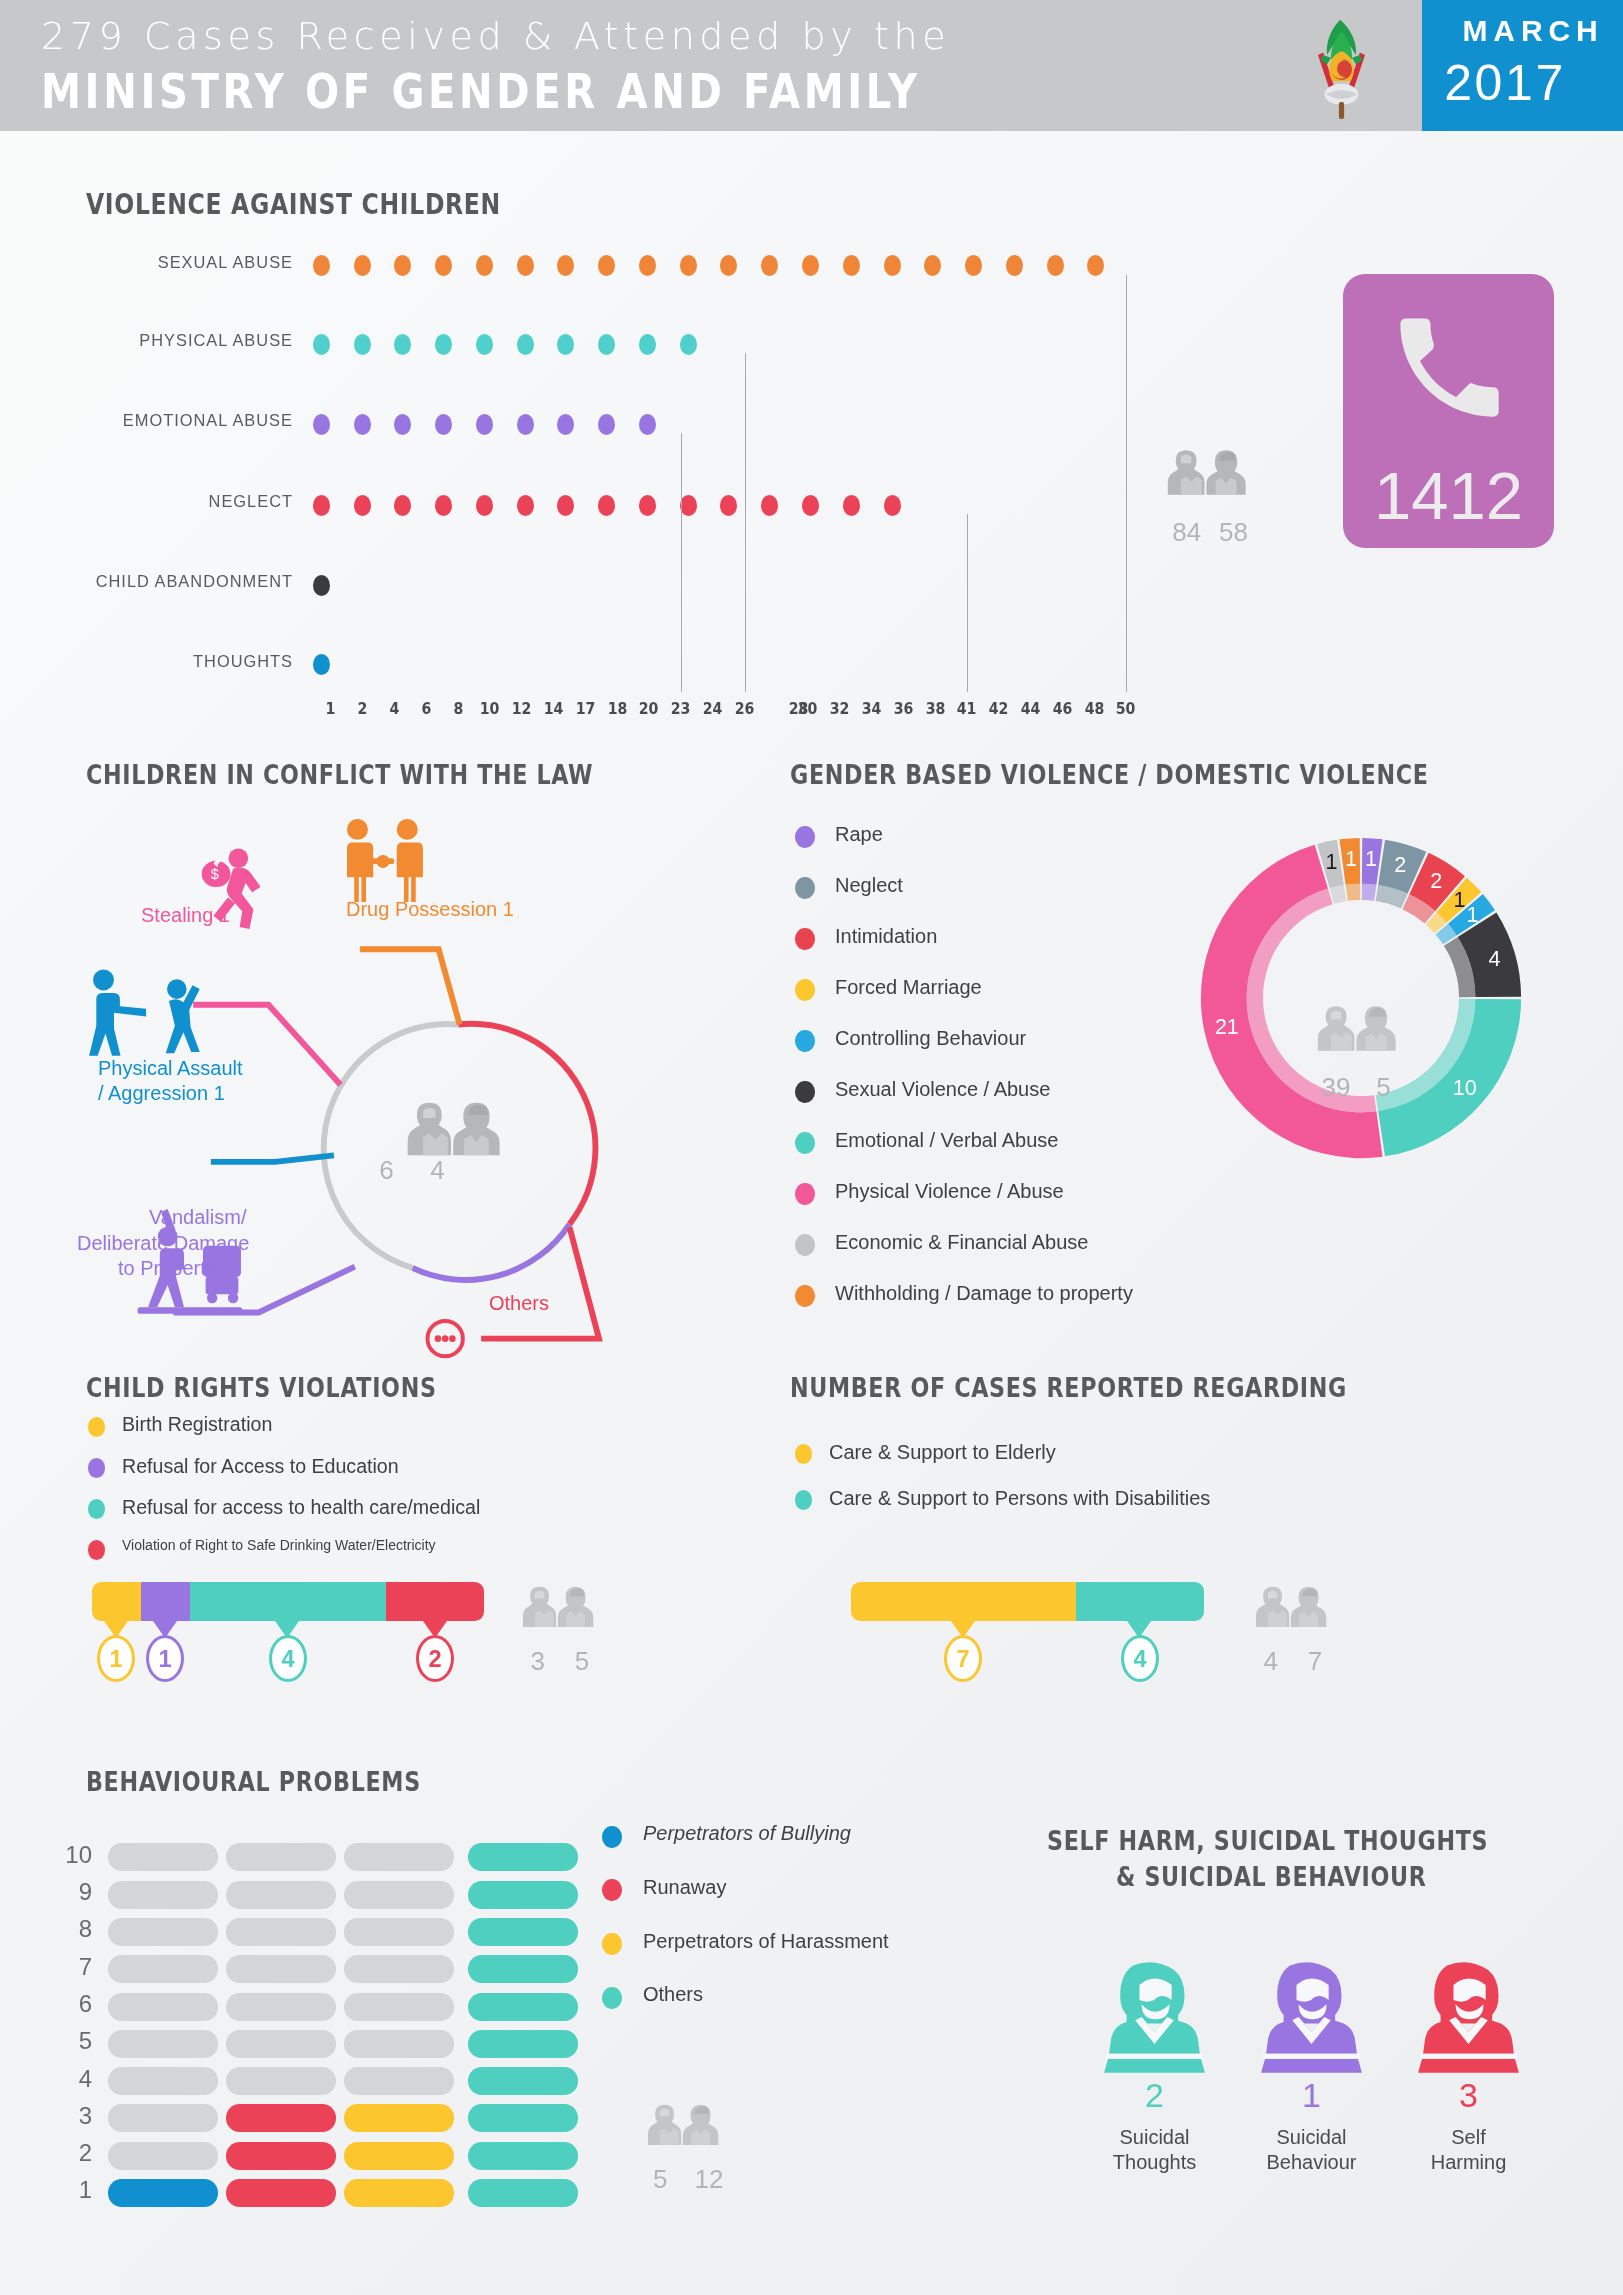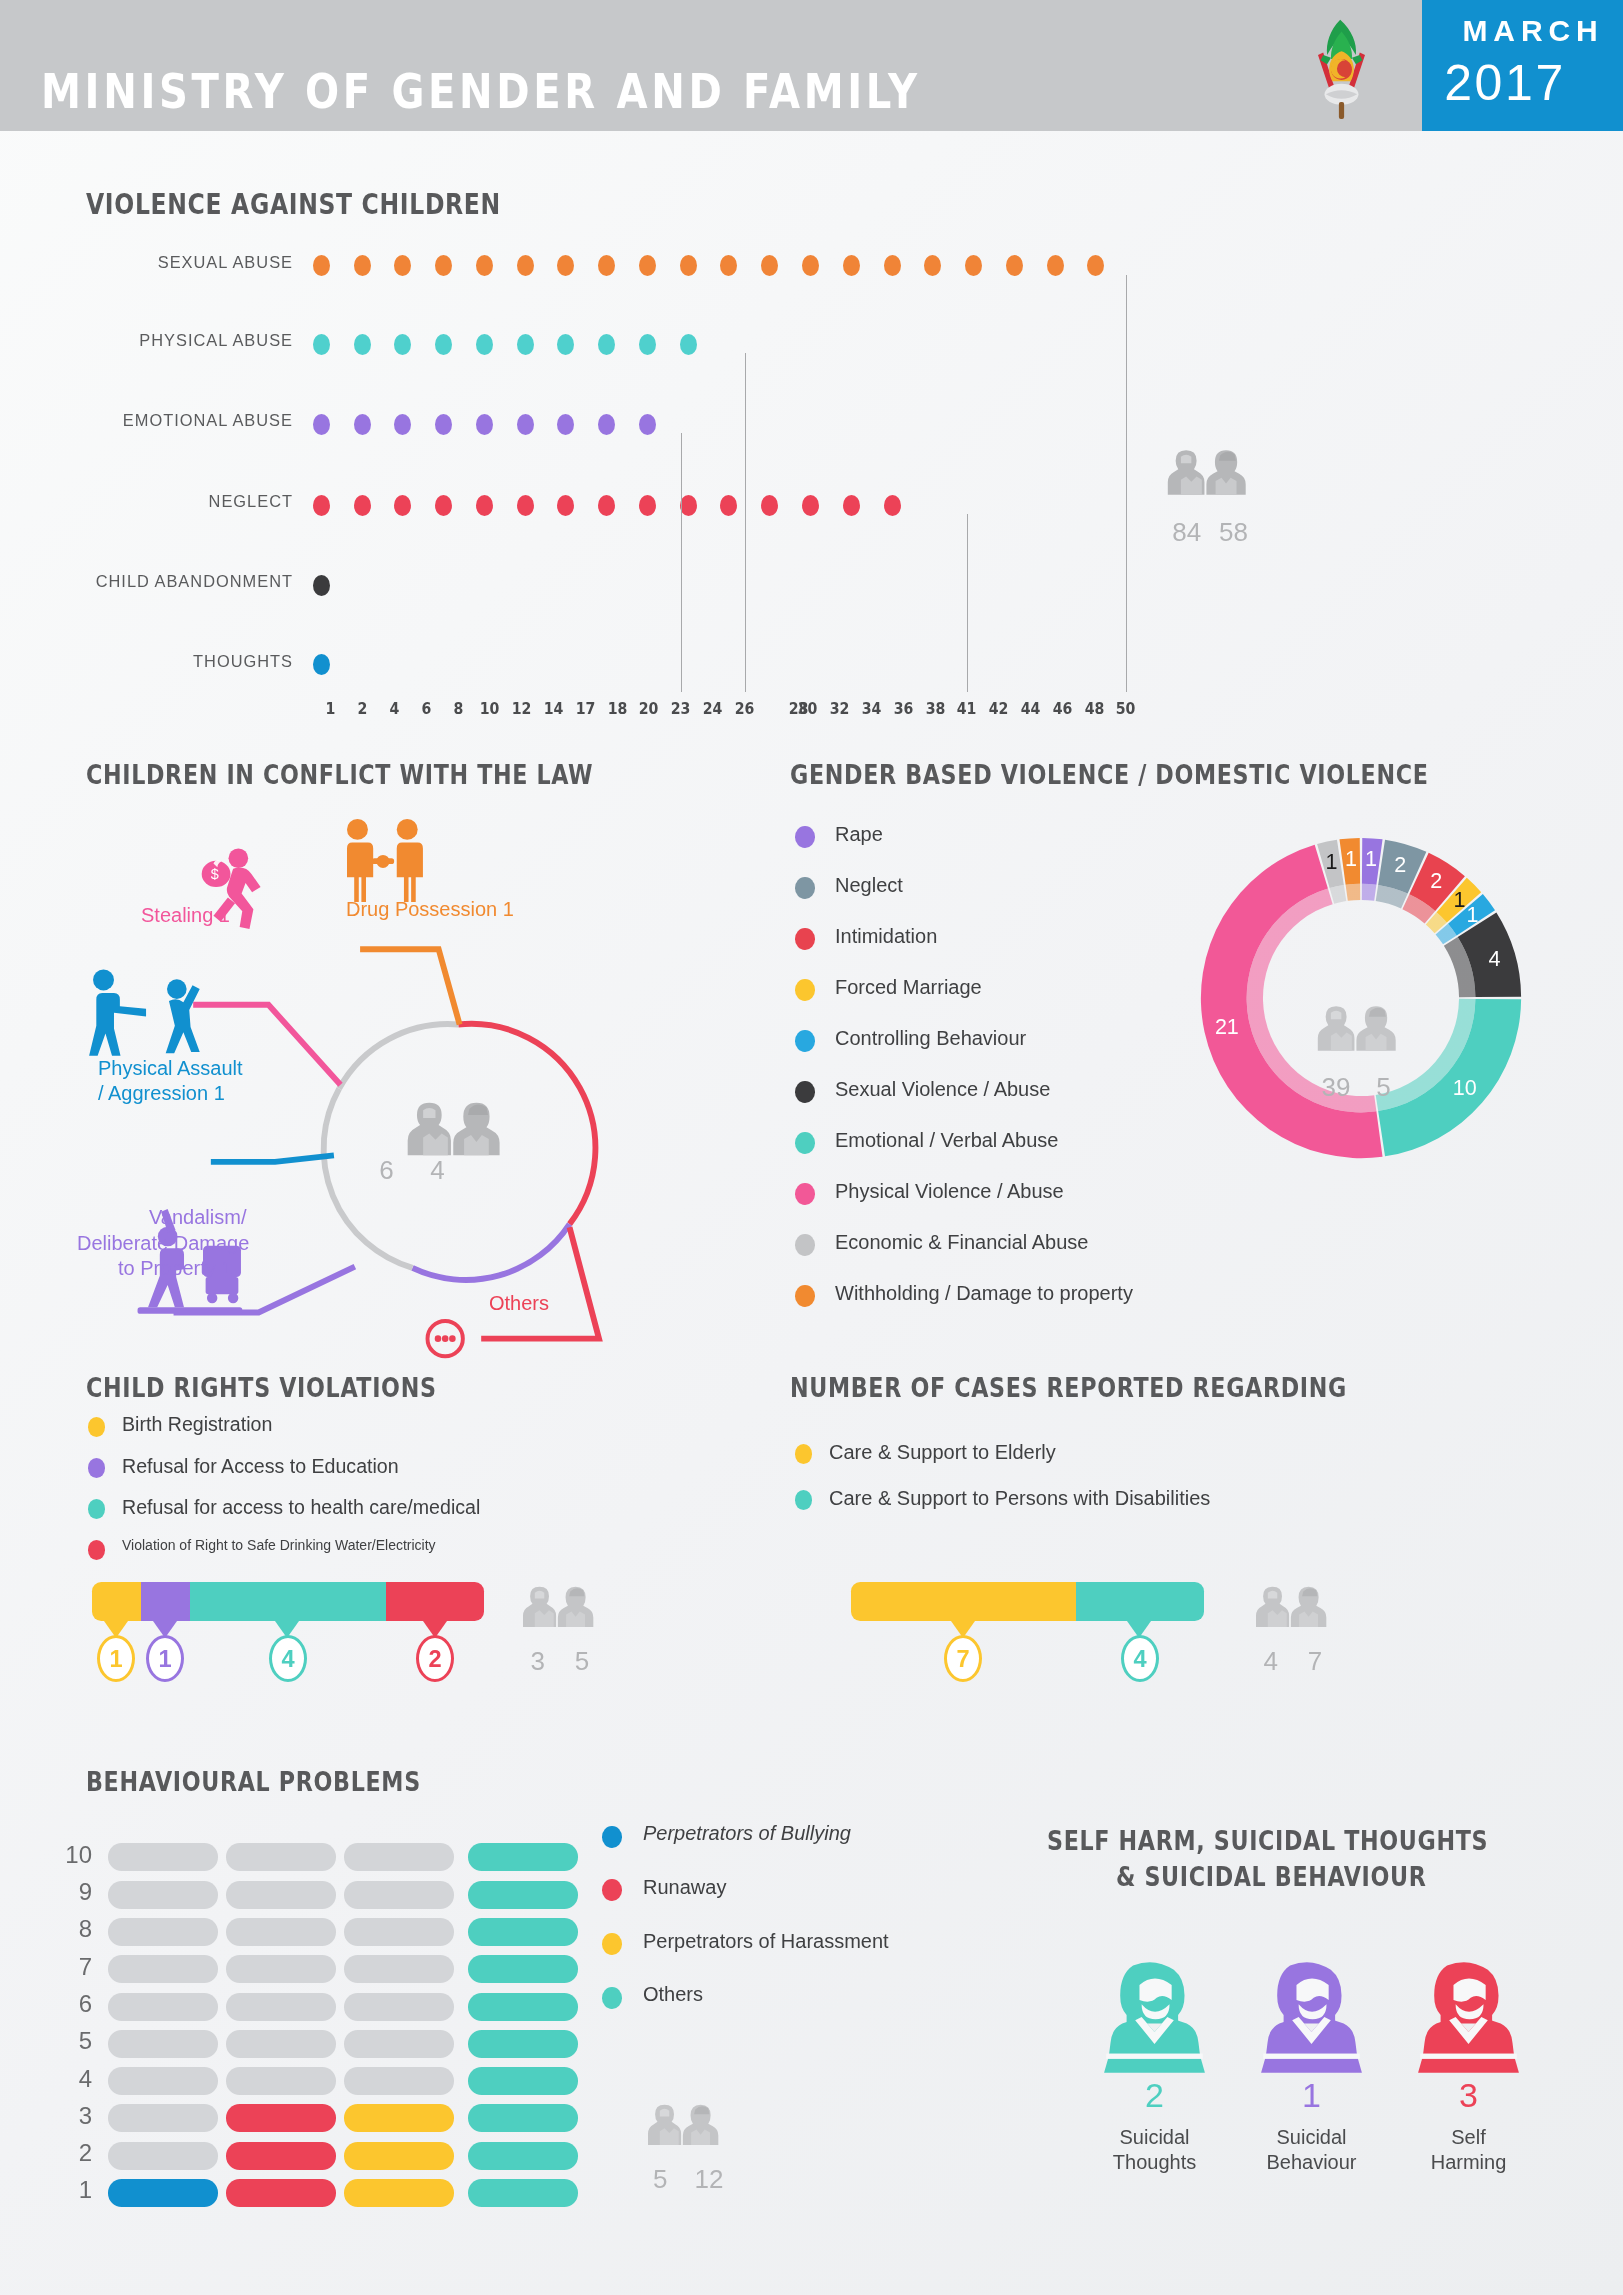--- a/index.html
+++ b/index.html
@@ -85,20 +85,21 @@
   .sh-lbl { position:absolute; font-size:20px; color:#4a4b4d; text-align:center;
     width:137px; line-height:1.2; font-family:"Liberation Sans", sans-serif;
     font-weight:300; }
 </style>
 </head>
 <body>
 
 <div class="page">
 
 <div class="header">
+  <div class="hdr-line1">279 Cases Received &amp; Attended by the</div>
   <div class="hdr-line2">MINISTRY OF GENDER AND FAMILY</div>
   <svg class="emblem" viewBox="0 0 160 170">
     <g>
       <path d="M78 12 C 62 28 56 48 58 66 C 66 52 72 44 80 38 C 88 44 94 52 102 66 C 104 48 96 28 78 12 Z" fill="#1f9e4a"></path>
       <path d="M80 30 C 68 44 63 58 64 72 L 96 72 C 97 58 92 44 80 30 Z" fill="#29b14f"></path>
       <path d="M52 62 L 70 118 L 62 120 L 44 66 Z" fill="#d32f3a"></path>
       <path d="M52 66 L 64 70 L 58 80 L 48 74 Z" fill="#1f9e4a"></path>
       <path d="M108 62 L 90 118 L 98 120 L 116 66 Z" fill="#d32f3a"></path>
       <path d="M108 66 L 96 70 L 102 80 L 112 74 Z" fill="#1f9e4a"></path>
       <path d="M80 60 C 62 66 56 88 66 106 L 94 106 C 104 88 98 66 80 60 Z" fill="#f0b429"></path>
@@ -220,20 +221,26 @@
       <path d="M32 48 l8 8 l8-8 l8 5 l0 23 l-32 0 l0-23 Z" fill="#c9cacc"></path>
       <path d="M76 26 q0-18 17-18 q17 0 17 18 q0 9-4 14 l7 4 q10 5 10 16 l0 16 l-60 0 l0-16 q0-11 10-16 l7-4 q-4-5-4-14 Z"></path>
       <path d="M84 16 q10-10 22-2 l2 10 l-26 0 Z" fill="#a9aaac"></path>
       <path d="M86 50 l7 9 l7-9 l9 5 l0 21 l-32 0 l0-21 Z" fill="#c9cacc"></path>
     </g>
   </svg>
   <div class="people-num" style="left:1.3px; top:72px; width:41px;">84</div>
   <div class="people-num" style="left:48px; top:72px; width:41px;">58</div>
 </div>
 
+<div class="phone-card">
+  <svg width="131" height="131" viewBox="0 0 24 24" style="position:absolute;left:41px;top:27.5px;">
+    <path fill="#e9e9ea" d="M6.6 10.8c1.4 2.8 3.8 5.2 6.6 6.6l2.2-2.2c.3-.3.7-.4 1-.2 1.2.4 2.4.6 3.6.6.6 0 1 .4 1 1V20c0 .6-.4 1-1 1C10.6 21 3 13.4 3 4c0-.6.4-1 1-1h3.5c.6 0 1 .4 1 1 0 1.3.2 2.5.6 3.6.1.4 0 .8-.2 1.1l-2.3 2.1z"></path>
+  </svg>
+  <div class="phone-num">1412</div>
+</div>
 
 <div class="sec-title" style="left:86px; top:760px; font-size:26px;">CHILDREN IN CONFLICT WITH THE LAW</div>
 
 <svg width="694" height="576" viewBox="0 0 1060 880" style="position:absolute;left:72px;top:815px;">
 
   <g fill="none" stroke-width="9" stroke-linecap="butt">
     <path d="M 590 320 A 190 190 0 0 1 760 625" stroke="#ec4257"></path>
     <path d="M 760 625 A 190 190 0 0 1 520 692" stroke="#9875e0"></path>
     <path d="M 520 692 A 190 190 0 0 1 408 418" stroke="#c9cacc"></path>
     <path d="M 408 418 A 190 190 0 0 1 590 320" stroke="#c9cacc"></path>

